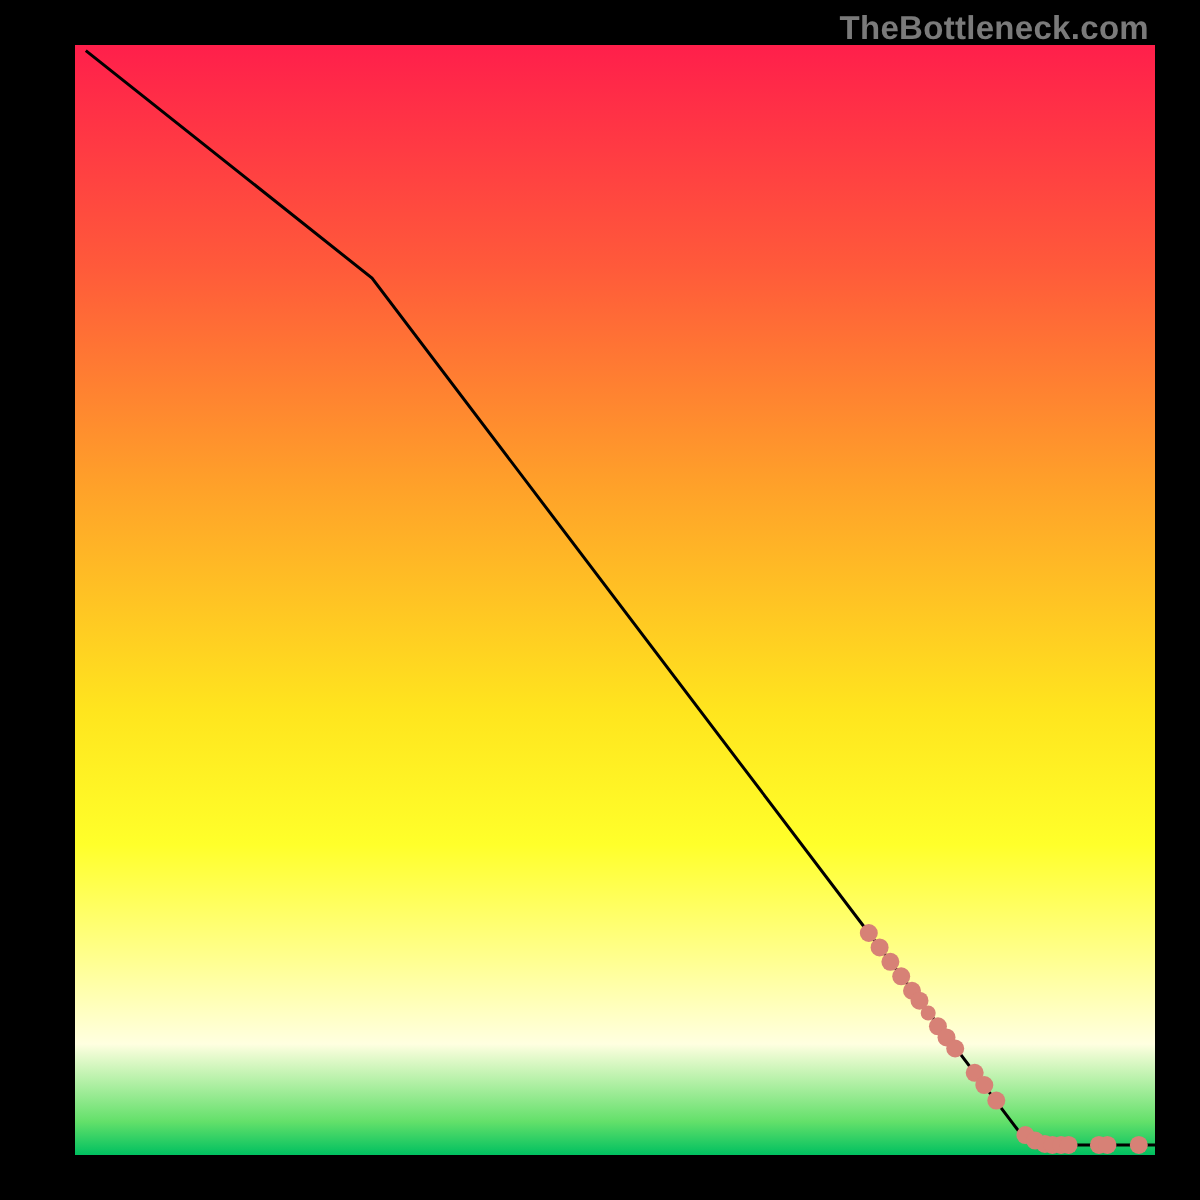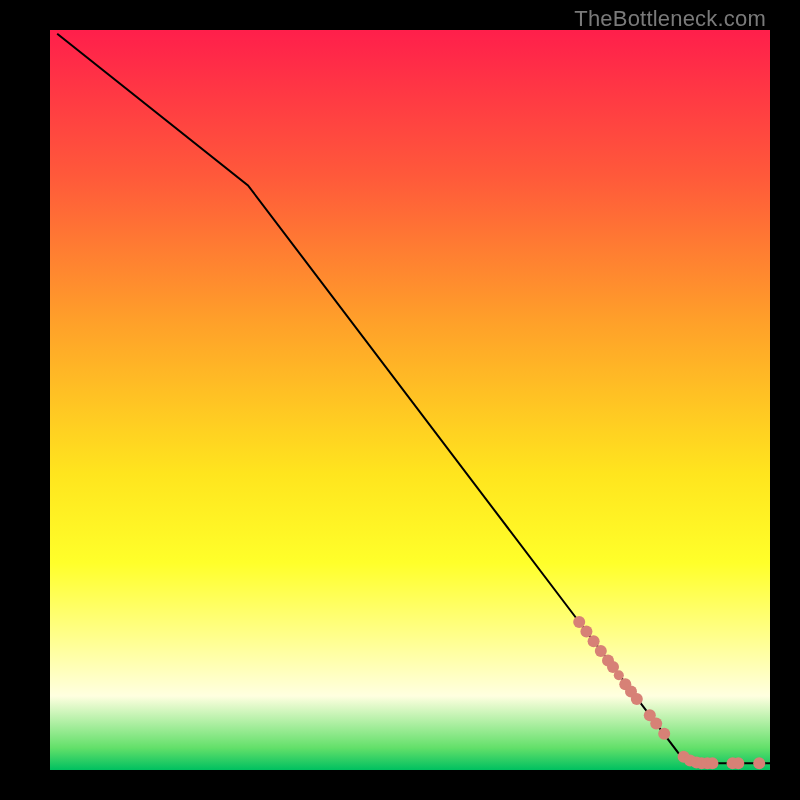--- a/index.html
+++ b/index.html
@@ -23,21 +23,21 @@
     top: 30px;
     width: 720px;
     height: 740px;
     overflow: hidden;
   }
   .watermark {
     position: absolute;
     top: 6px;
     right: 34px;
     font-size: 22px;
-    font-weight: 400;
+    font-weight: 700;
     color: #7a7a7a;
     letter-spacing: 0.2px;
     pointer-events: none;
   }
   svg { display:block; }
 </style>
 </head>
 <body>
 
 <div class="stage">

